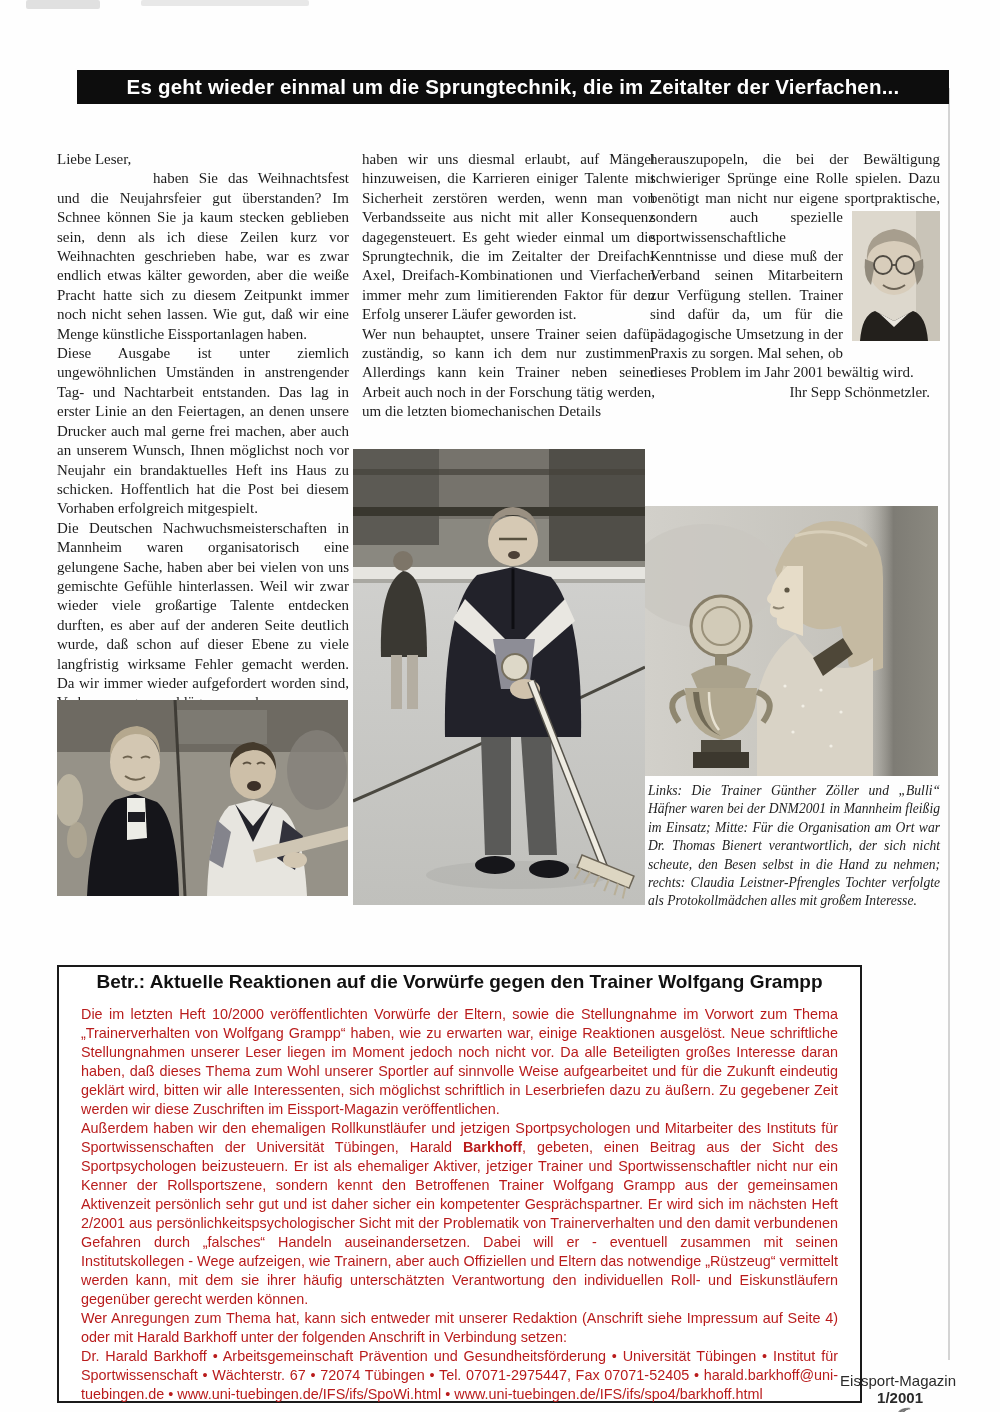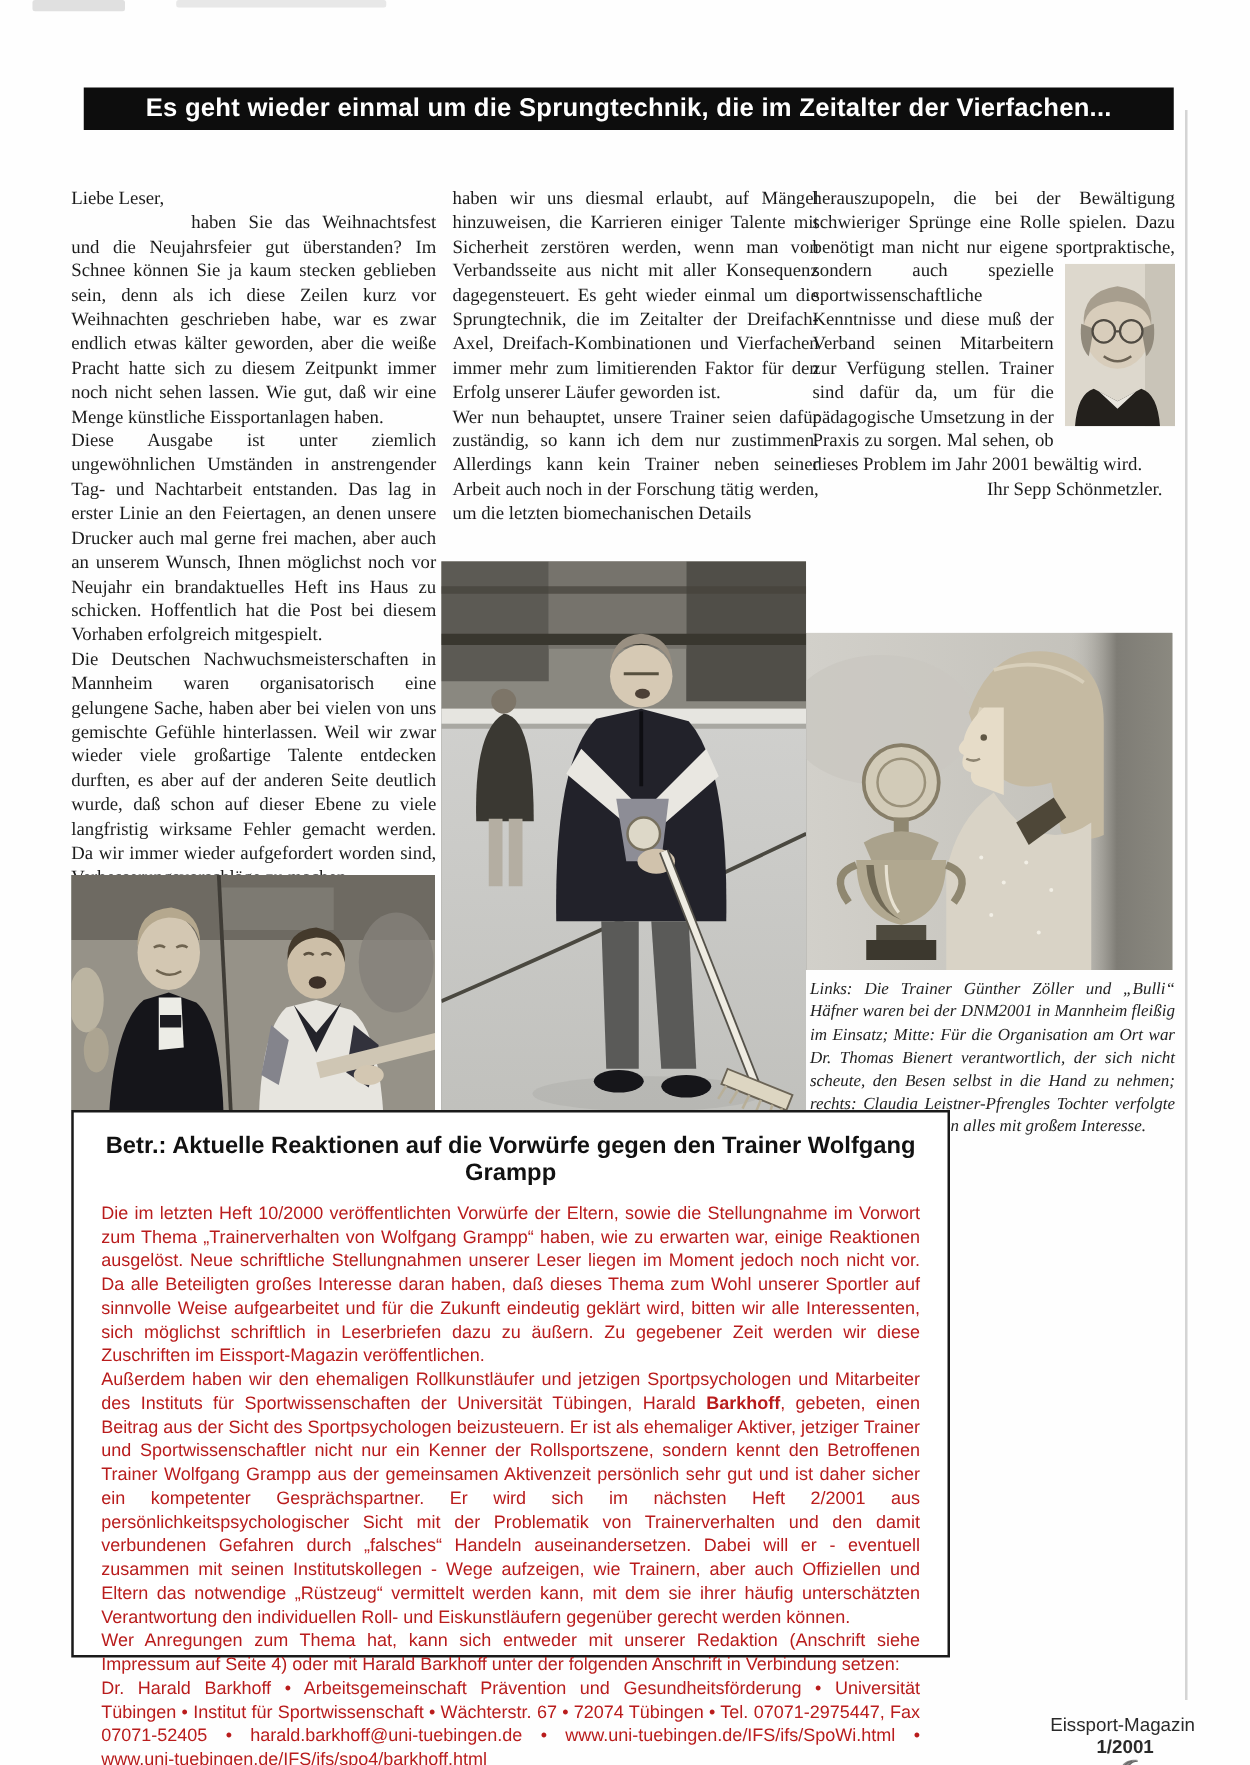--- a/index.html
+++ b/index.html
@@ -5,21 +5,21 @@
   html,body{margin:0;padding:0;background:#ffffff;}
   .page{position:relative;width:1000px;height:1412px;background:#fefefe;overflow:hidden;
         font-family:"Liberation Serif", serif;color:#1c1c1c;}
   
   .smudge{position:absolute;background:#d6d6d6;border-radius:2px;}
   .smudge.a{left:26px;top:0;width:74px;height:9px;opacity:.75;}
   .smudge.b{left:141px;top:0;width:168px;height:6px;opacity:.55;}
   .scan-edge{position:absolute;left:948px;top:88px;width:2px;height:1272px;background:#bdbdbd;opacity:.65;}
 
   
-  .headline-bar{position:absolute;left:67px;top:70px;width:872px;height:34px;background:#0d0d0d;
+  .headline-bar{position:absolute;left:77px;top:70px;width:872px;height:34px;background:#0d0d0d;
     display:flex;align-items:center;justify-content:center;}
   .headline-bar span{color:#ffffff;font-family:"Liberation Sans", sans-serif;font-weight:bold;
     font-size:20.5px;letter-spacing:.2px;white-space:nowrap;}
   .subtitle{position:absolute;left:60px;top:116px;width:880px;text-align:center;
     font-family:"Liberation Sans", sans-serif;font-weight:bold;font-size:17px;color:#111;}
 
   
   .col{position:absolute;top:150px;font-size:15px;line-height:19.4px;text-align:justify;}
   .col p{margin:0;}
   .col1{left:57px;width:292px;}
@@ -38,23 +38,23 @@
   .photo{position:absolute;overflow:hidden;box-shadow:0 0 0 1px #9a9a94 inset;}
   .photo svg{display:block;}
   .photo-duo{left:57px;top:700px;width:291px;height:196px;}
   .photo-broom{left:353px;top:449px;width:292px;height:456px;}
   .photo-child{left:645px;top:506px;width:293px;height:270px;}
 
   .caption{position:absolute;left:648px;top:782px;width:292px;font-style:italic;
     font-size:13.6px;line-height:18.4px;text-align:justify;color:#222;}
 
   
-  .notice-box{position:absolute;left:57px;top:888px;width:703px;height:438px;box-sizing:border-box;
+  .notice-box{position:absolute;left:57px;top:965px;width:805px;height:438px;box-sizing:border-box;
     border:2px solid #1a1a1a;background:#fff;font-family:"Liberation Sans", sans-serif;
-    padding:14px 22px 10px 22px;}
+    padding:2px 22px 10px 22px;}
   .notice-title{text-align:center;font-weight:bold;font-size:19px;color:#111;margin:2px 0 12px 0;}
   .notice-body{font-size:14.4px;line-height:19px;color:#b91c1c;}
   .notice-body p{margin:0;text-align:justify;}
 
   
   .footer{position:absolute;top:1372px;right:44px;display:flex;align-items:center;
     font-family:Liberation Sans, sans-serif;font-size:15px;color:#2a2a2a;flex-direction:column;}
   .footer .issue{font-weight:bold;margin-left:4px;}
   .footer .logo{margin:0 6px 0 10px;}
   .footer .pagenum{font-weight:bold;font-size:17px;margin-left:6px;color:#111;}

